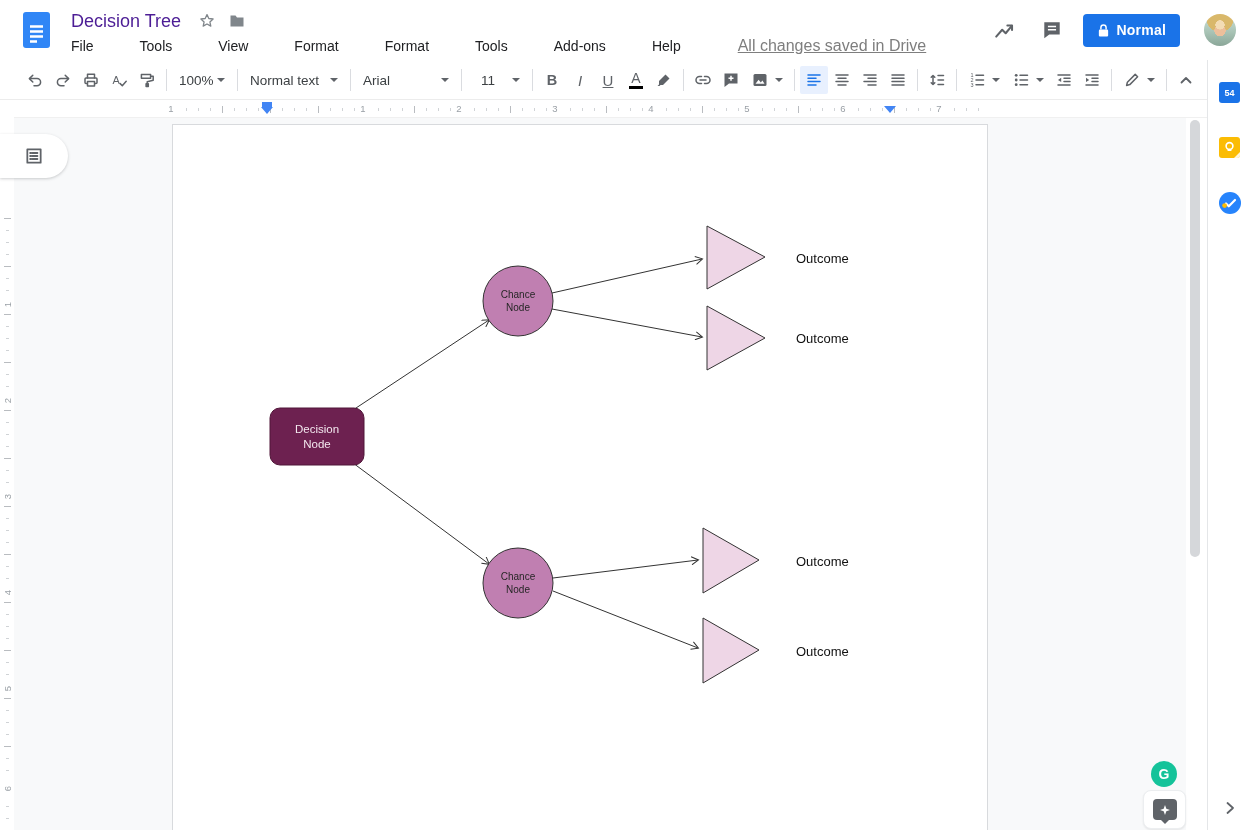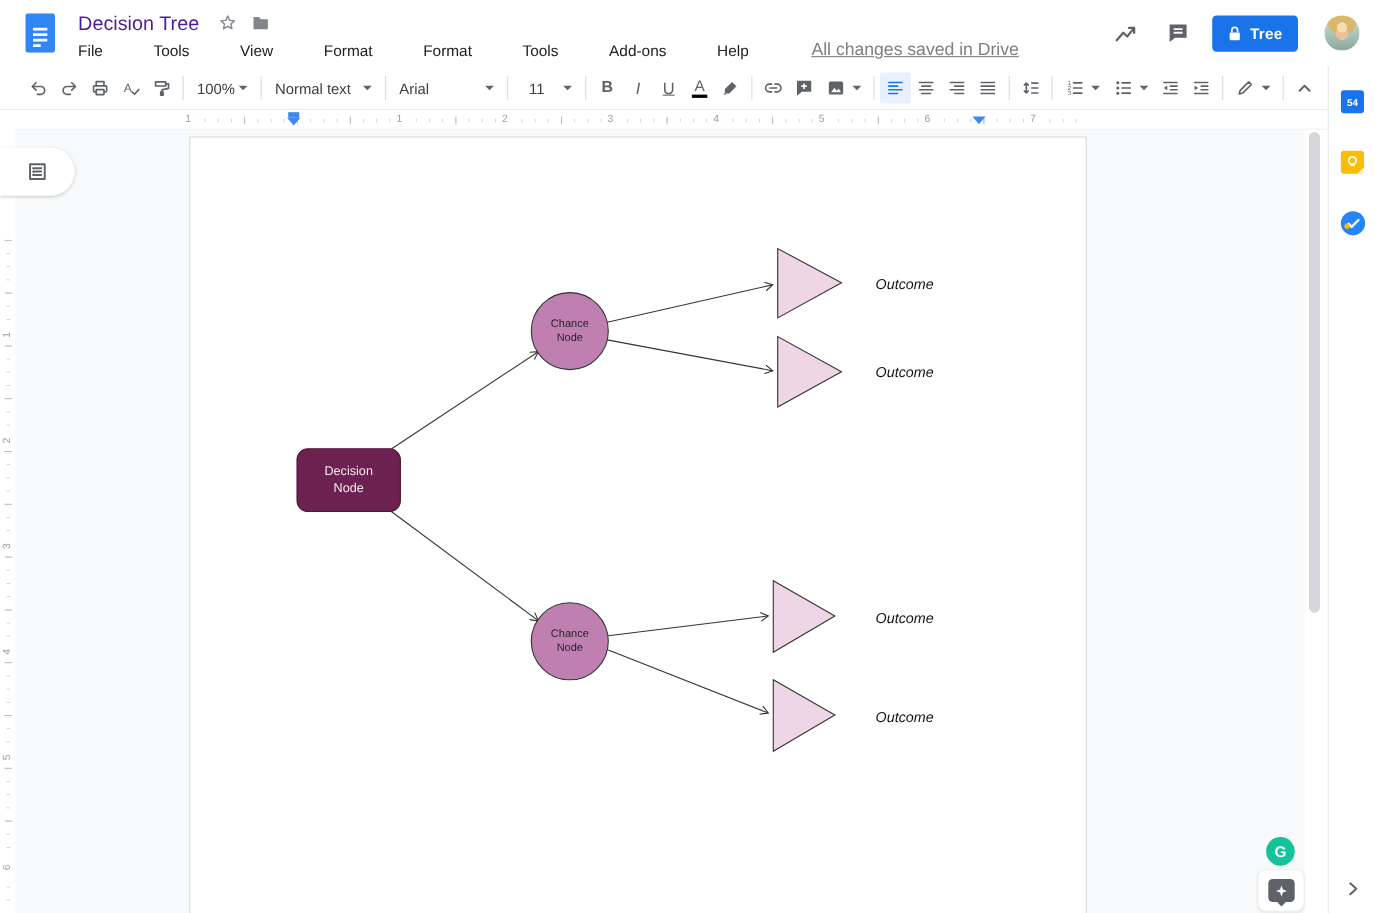--- a/index.html
+++ b/index.html
@@ -70,21 +70,21 @@
   .canvas { position:absolute; top:118px; left:14px; width:1172px; height:712px; background:#f8f9fa; overflow:hidden; }
   .page { position:absolute; left:158px; top:6px; width:816px; height:730px; background:#fff; border:1px solid #d8dadd; }
   .drawing { position:absolute; left:0; top:0; width:816px; height:706px; }
   .drawing svg { position:absolute; left:0; top:0; }
   .node-label { position:absolute; display:flex; align-items:center; justify-content:center; text-align:center; line-height:1.3; }
   .lbl-decision { left:97px; top:283px; width:94px; height:57px; color:#f3e7ee; font-size:11.5px;border-radius:13px; }
   .lbl-decision span { width:62px; }
   .lbl-chance { width:70px; height:60px; color:#262626; font-size:10px;justify-content:center; }
   .lbl-chance span { width:46px; }
   .lbl-chance.c1 { left:310px; top:146px; } .lbl-chance.c2 { left:310px; top:428px; }
-  .outcome { position:absolute; left:623px; height:16px; display:flex; align-items:center; color:#111; font-size:13px;font-style:italic; }
+  .outcome { position:absolute; left:623px; height:16px; display:flex; align-items:center; color:#111; font-size:13px; }
   .o1{top:125px;} .o2{top:205px;} .o3{top:428px;} .o4{top:518px;}
 
   
   .outline-btn { position:absolute; left:0; top:134px; width:68px; height:44px; background:#fff;
                  border-radius:0 22px 22px 0; box-shadow:0 1px 3px rgba(60,64,67,.25);
                  display:flex; align-items:center; justify-content:center; }
 
   
   .vscroll { position:absolute; left:1186px; top:118px; width:21px; height:712px; background:#fff; }
   .vscroll .thumb { position:absolute; left:4px; top:2px; width:10px; height:437px; background:#d5d7da; border-radius:5px; }
@@ -157,21 +157,21 @@
         <svg width="22" height="22" viewBox="0 0 20 20">
           <path d="M3 3 h14 v11 H7.5 L3 17.5 z" fill="#5f6368"></path>
           <path d="M6.3 6.8 h7.4 M6.3 9.8 h7.4" stroke="#fff" stroke-width="1.5"></path>
         </svg>
       </span>
       <span class="share-btn">
         <svg width="13" height="15" viewBox="0 0 14 16">
           <rect x="2" y="7" width="10" height="7.5" rx="1.2" fill="#fff"></rect>
           <path d="M4.2 7 V4.8 a2.8 2.8 0 0 1 5.6 0 V7" stroke="#fff" stroke-width="1.6" fill="none"></path>
         </svg>
-        <span class="share-label">Tree</span>
+        <span class="share-label">Normal</span>
       </span>
       <span class="avatar"></span>
     </div>
   </div>
 
   <div class="toolbar">
     <span class="tb-pad"></span>
     <span class="tb-btn">
       <svg width="18" height="18" viewBox="0 0 18 18" class="ic">
         <path d="M6.8 4.2 L3.4 7.6 L6.8 11"></path>

